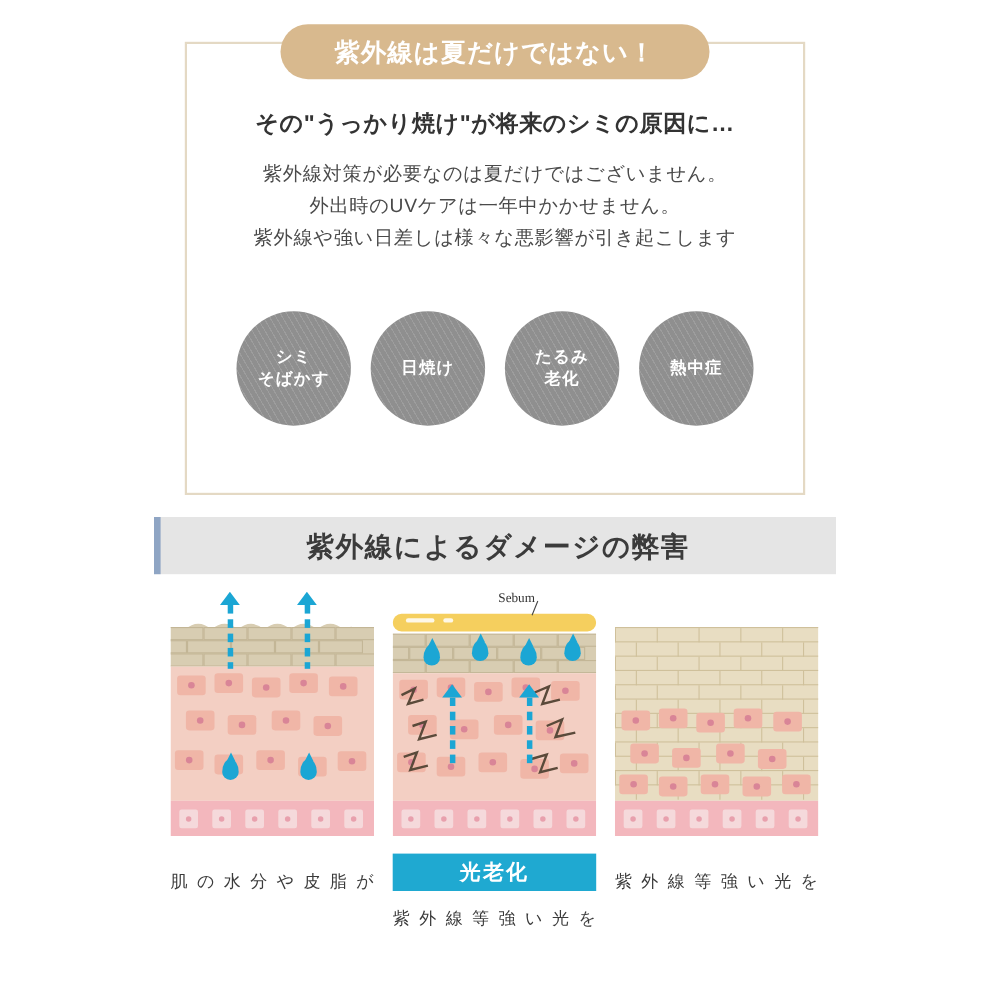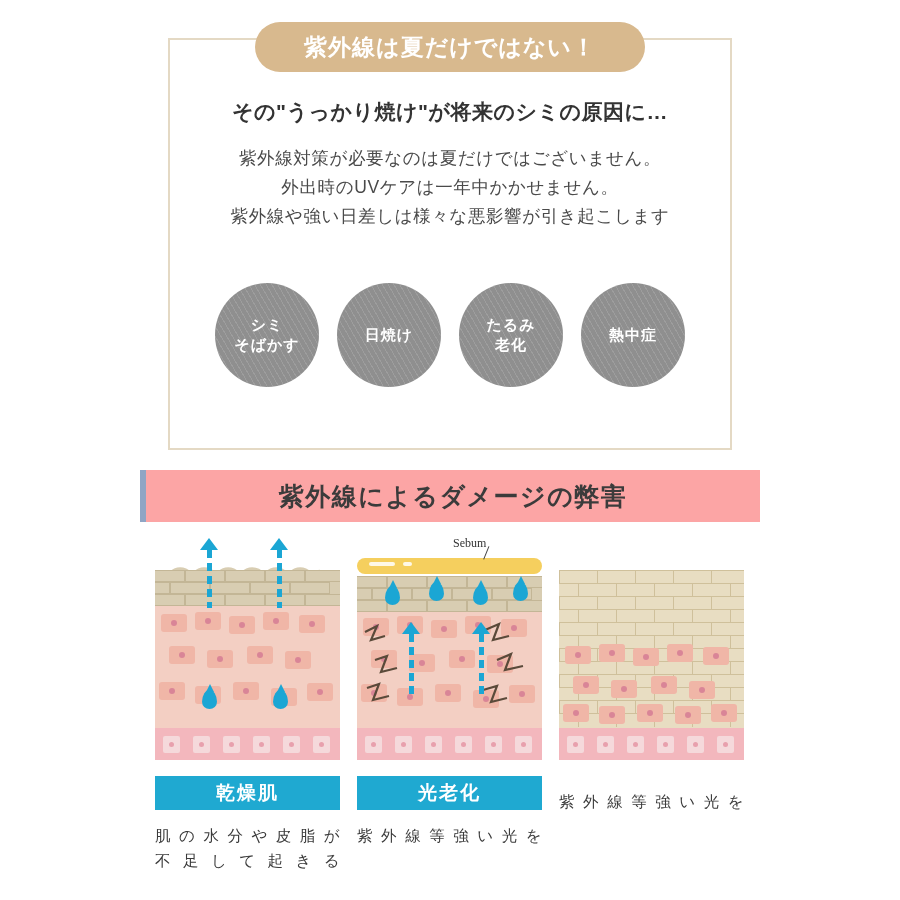--- a/index.html
+++ b/index.html
@@ -120,21 +120,21 @@
   }
   .circle span { position: relative; z-index: 1; }
 
   
   .section-head {
     position: absolute;
     left: 140px;
     top: 470px;
     width: 620px;
     height: 52px;
-    background: #fca5a5;
+    background: #e5e5e5;
     border-left: 6px solid #8fa5c4;
     box-sizing: border-box;
     display: flex;
     align-items: center;
     justify-content: center;
   }
   .section-head-text {
     font-size: 25px;
     font-weight: bold;
     color: #3b3b3b;
@@ -505,24 +505,22 @@
 
         <div class="dashline" style="left:52px;top:12px;height:58px;"></div>
         <div class="arrowhead" style="left:45px;top:0px;"></div>
         <div class="dashline" style="left:122px;top:12px;height:58px;"></div>
         <div class="arrowhead" style="left:115px;top:0px;"></div>
 
         <div class="drop" style="left:47px;top:152px;"></div>
         <div class="drop" style="left:118px;top:152px;"></div>
       </div>
 
-      <div class="diag-label">乾燥肌</div>
       <div class="diag-caption">
         <div>肌の水分や皮脂が</div>
-        <div>不足して起きる</div>
       </div>
     </div>
 
     <div class="diag-col">
       <div class="diag-art">
 
         <div class="sebum-bar">
           <div class="gloss"></div>
           <div class="gloss2"></div>
         </div>

